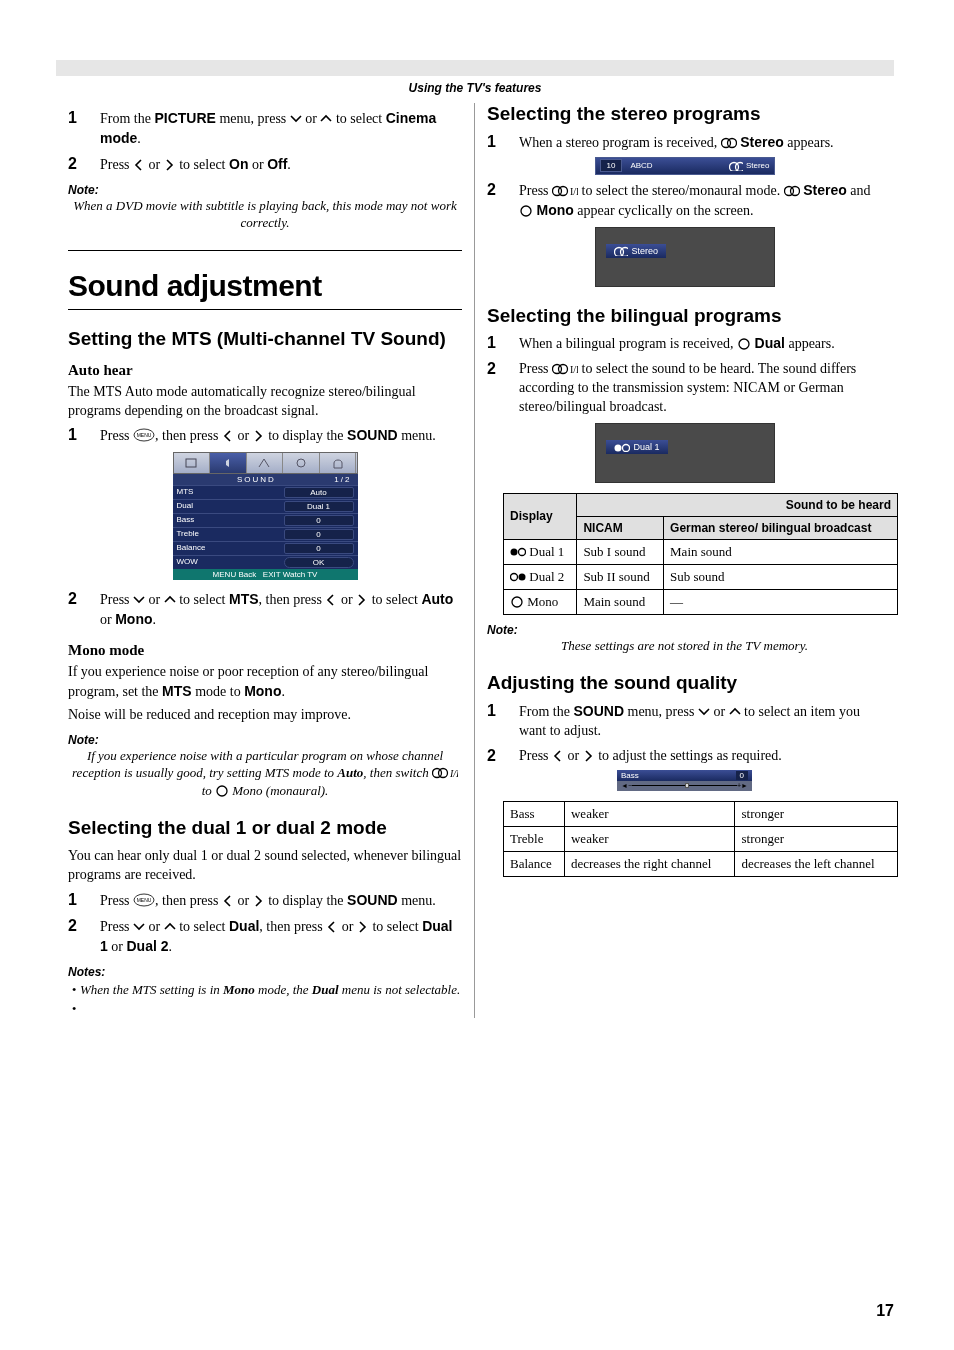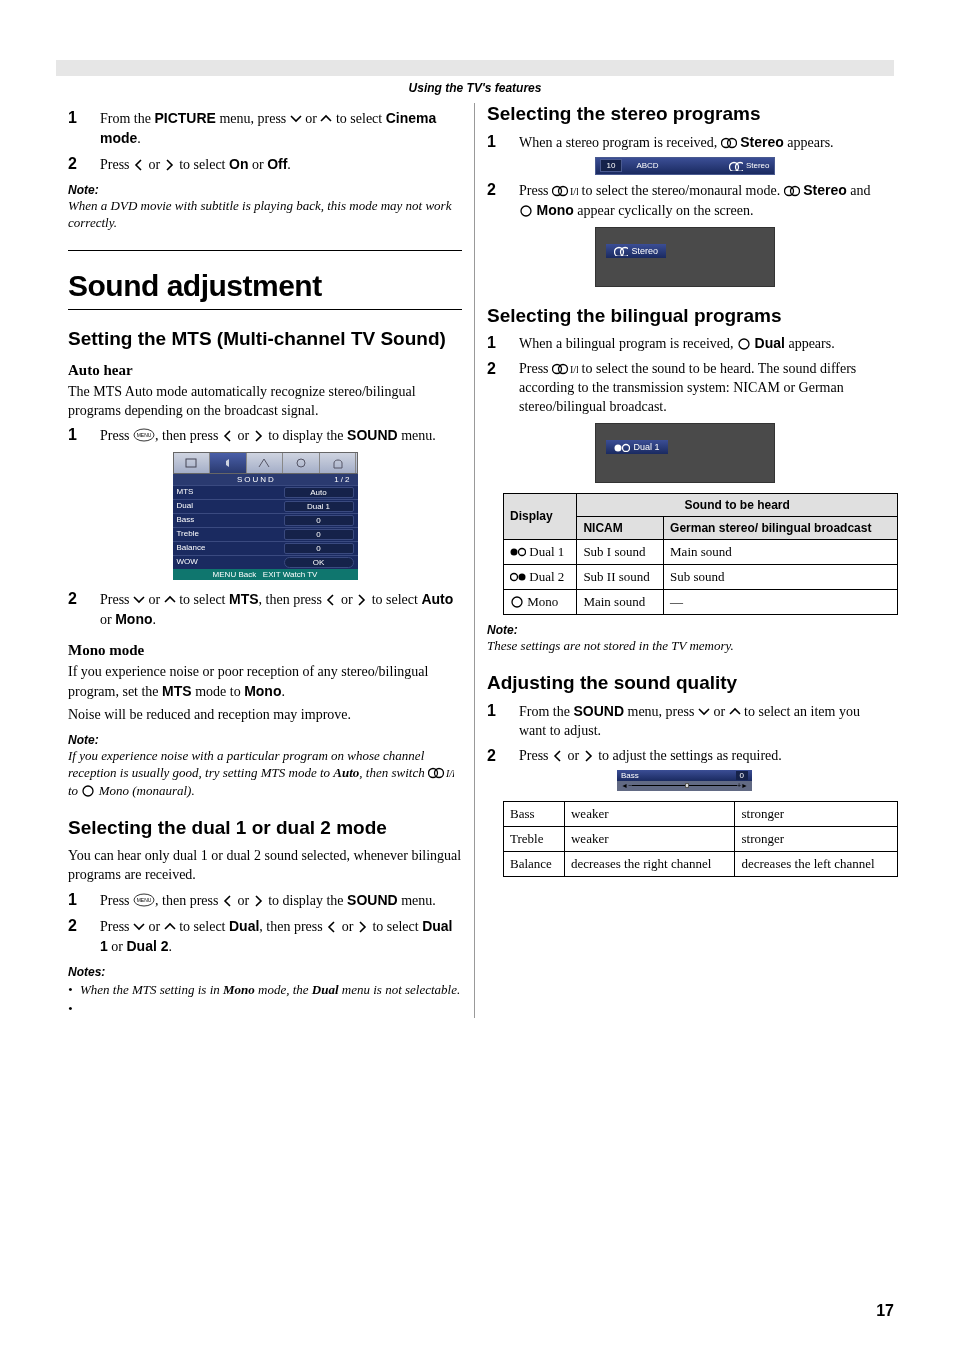--- a/index.html
+++ b/index.html
@@ -8,54 +8,54 @@
   .hbar { height: 16px; background: #e6e6e6; margin-bottom: 2px; }
   .chap { font-family: Arial, sans-serif; font-style: italic; font-weight: bold; font-size: 12px; text-align: center; padding: 3px 0 8px; }
   .cols { display: flex; gap: 0; }
   .col { width: 50%; padding: 0 12px; }
   .col.left { border-right: 1px solid #999; }
   .step { display: flex; margin: 6px 0 4px; }
   .step .num { font-family: Arial, sans-serif; font-weight: bold; font-size: 16px; width: 32px; flex-shrink: 0; }
   .step .body { flex: 1; line-height: 1.35; }
   b.sans { font-family: Arial, sans-serif; font-weight: bold; }
   .note-h { font-family: Arial, sans-serif; font-weight: bold; font-style: italic; font-size: 12px; margin-top: 8px; }
-  .note-b, .note-li { font-style: italic; font-size: 13px; line-height: 1.35; }
+  .note-b, .note-li { font-style: italic; font-size: 13px; line-height: 1.35; text-align: center; }
   .note-li { display: flex; margin-top: 2px; }
   .note-li .dot { width: 12px; }
   .h1 { font-family: "Arial Black", Arial, sans-serif; font-weight: 900; font-size: 30px; letter-spacing: -0.5px; margin: 18px 0 6px; }
   .rule { border-top: 1px solid #000; }
   .h2 { font-family: "Arial Black", Arial, sans-serif; font-weight: 900; font-size: 19px; margin: 18px 0 8px; line-height: 1.15; }
   .h3 { font-weight: bold; font-size: 15px; margin: 12px 0 4px; }
   .para { line-height: 1.35; margin-bottom: 4px; }
   svg.icon { vertical-align: -2px; }
   .osd { margin: 6px auto 10px; position: relative; }
   .osd-sound { width: 185px; font-family: Arial, sans-serif; font-size: 8px; color: #fff; }
   .osd-tabs { display: flex; height: 22px; background: linear-gradient(#cfd4e0,#a4aec8); border:1px solid #666; }
   .osd-tabs div { flex:1; border-right:1px solid #888; display:flex; align-items:center; justify-content:center; }
   .osd-tabs div.sel { background: linear-gradient(#4a5fa8,#2a3a70); }
   .osd-titlebar { background:#2a3a70; padding:1px 6px; letter-spacing:2px; display:flex; }
   .osd-titlebar span:first-child{ margin:0 auto; }
   .osd-row { display:flex; background:#1a2a60; border-top:1px solid #3a4a80; padding:1px 4px; }
   .osd-row .l { flex:1; }
   .osd-row .v { width:70px; background:#15224a; text-align:center; border:1px solid #3a4a80; border-radius:2px; }
   .osd-ft { background:#0f766e; text-align:center; padding:1px 4px; }
-  .banner { width:180px; height:18px; background:linear-gradient(#3b4e95,#1a2a60); border:1px solid #4a5a90; display:flex; align-items:center; font-family:Arial,sans-serif; font-size:8px; color:#fff; padding:0 4px; gap:14px; }
+  .banner { width:180px; height:18px; background:linear-gradient(#3b4e95,#1a2a60); border:1px solid #4a5a90; display:flex; align-items:center; font-family:Arial,sans-serif; font-size:8px; color:#fff; padding:0 4px; gap:8px; }
   .banner .ch{ background:#15224a; padding:1px 6px; border:1px solid #4a5a90; }
   .mini { width:180px; height:60px; background:#4a4a4a; border:1px solid #333; margin:6px auto 10px; position:relative; }
   .mini .tag{ position:absolute; left:10px; top:16px; background:linear-gradient(#3b4e95,#1a2a60); color:#fff; font-family:Arial,sans-serif; font-size:9px; padding:2px 8px; display:flex; align-items:center; gap:4px; }
   .slider { width:135px; margin:4px auto 10px; font-family:Arial,sans-serif; font-size:8px; color:#fff; }
   .slider .t{ background:linear-gradient(#3b4e95,#1a2a60); display:flex; padding:1px 4px; }
   .slider .t span:first-child{flex:1;} .slider .t span:last-child{background:#15224a;padding:0 4px;}
   .slider .bar{ height:10px; background:#626a84; position:relative; display:flex; align-items:center; padding:0 4px; }
   .slider .bar .line{flex:1;height:1px;background:#000;position:relative;}
   .slider .bar .thumb{position:absolute;left:50%;top:-2px;width:4px;height:5px;background:#ddd;border:1px solid #555;}
   table.t1 { width: 100%; border-collapse: collapse; font-size: 13px; margin: 6px 16px 8px; }
   table.t1 th, table.t1 td { border: 1px solid #000; padding: 4px 6px; text-align: left; vertical-align: top; }
   table.t1 th { background: #e0e0e0; font-family: Arial, sans-serif; font-weight: bold; font-size: 12px; }
-  table.t1 th.c, table.t1 td.c { text-align: center; }
+  table.t1 th.c, table.t1 td.c { text-align: right; }
   .th-press { display:flex; align-items:center; justify-content:center; position:relative; }
   .th-press .lab{margin:0 auto;}
   .pnum { position: absolute; bottom: 30px; right: 60px; font-family: Arial, sans-serif; font-weight: bold; font-size: 16px; }
 </style>
 </head>
 <body>
 
 <svg width="0" height="0" style="position:absolute">
   <defs>
     <g id="i-down">

